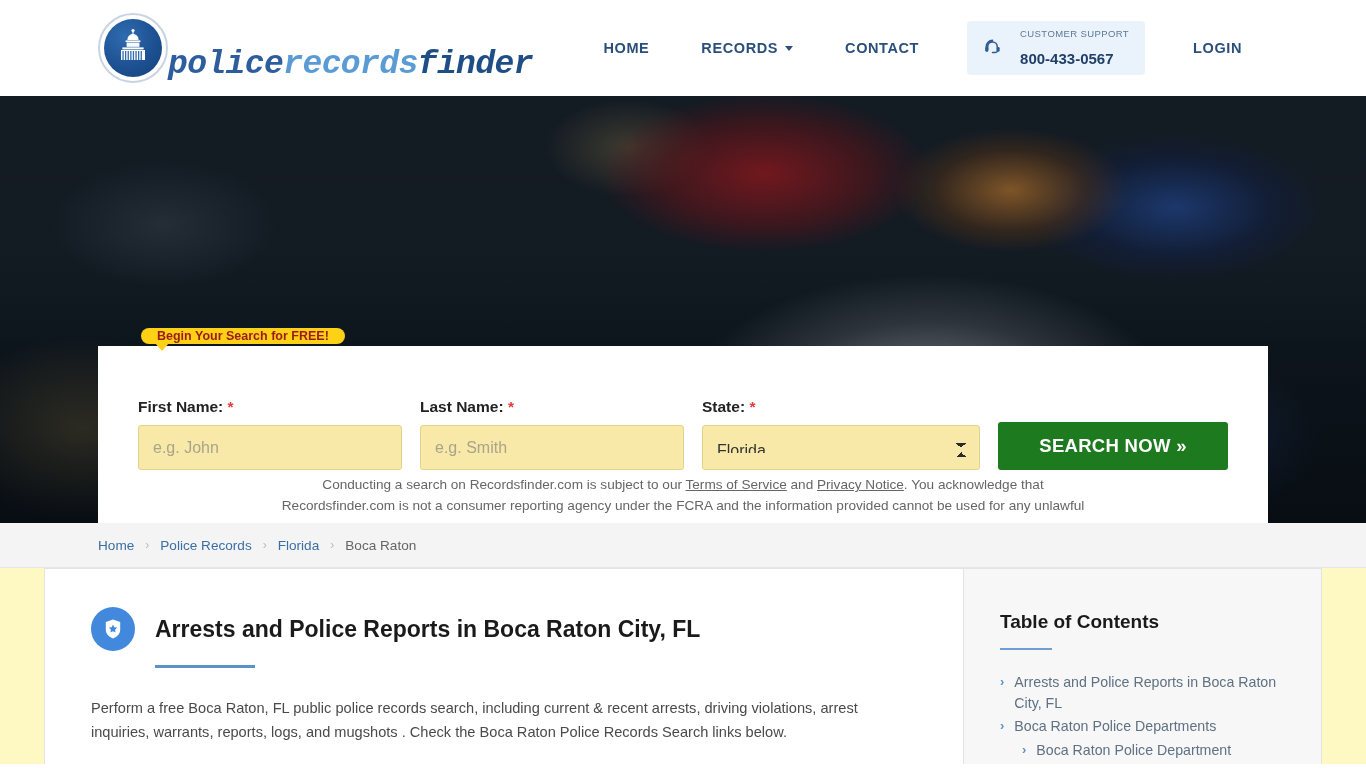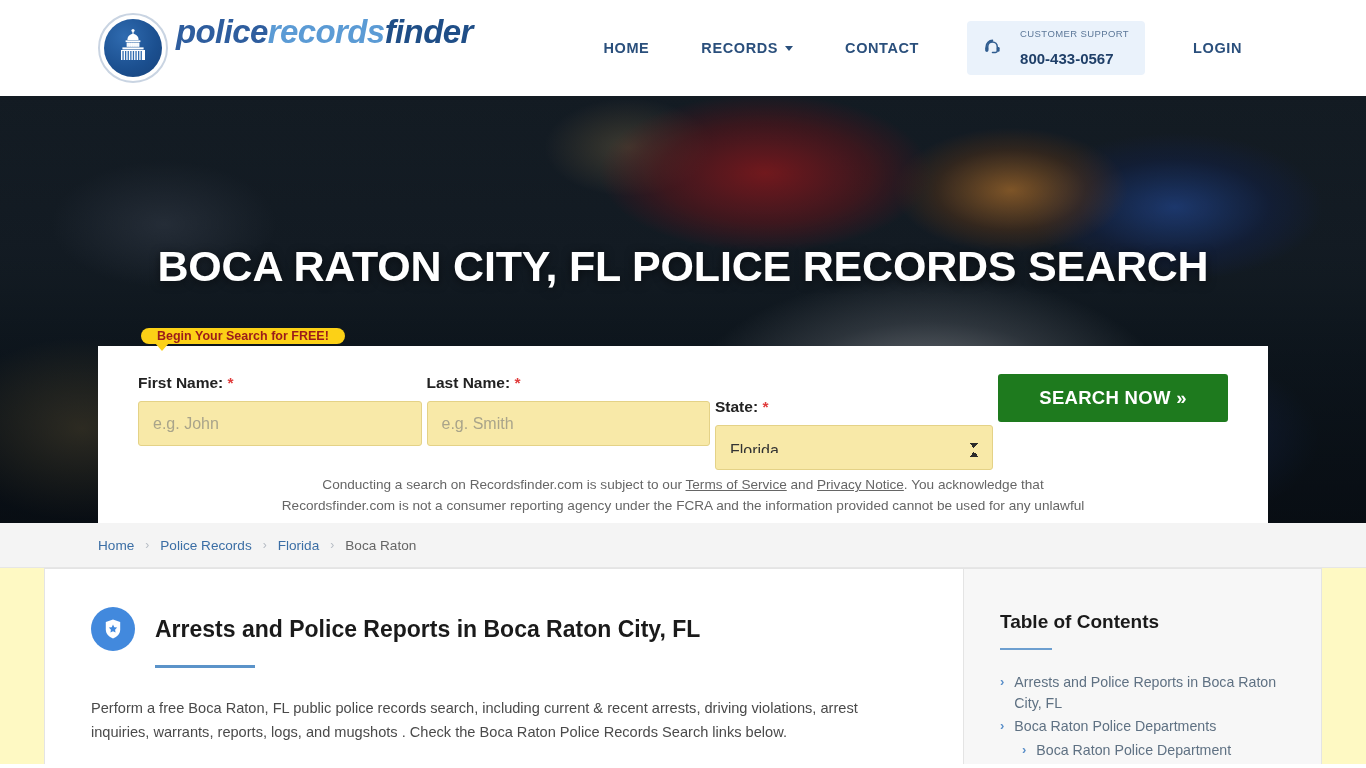--- a/index.html
+++ b/index.html
@@ -15,21 +15,21 @@
   
   .site-header {
     height: 96px;
     background: #ffffff;
     display: flex;
     align-items: center;
     padding: 0 98px;
     position: relative;
     z-index: 5;
   }
-  .brand { display: flex; align-items: flex-start; gap: 8px; }
+  .brand { display: flex; align-items: flex-end; gap: 0; font-family: Liberation Mono, monospace; }
   .brand-seal {
     width: 70px; height: 70px; border-radius: 50%;
     background: #ffffff;
     border: 2px solid #c9d4e2;
     display: flex; align-items: center; justify-content: center;
     flex: none;
   }
   .brand-seal .inner {
     width: 58px; height: 58px; border-radius: 50%;
     background: radial-gradient(circle at 35% 30%, #2f6bb0 0%, #1b4f8f 60%, #17427a 100%);
@@ -168,22 +168,22 @@
     position: absolute;
     left: 14px;
     bottom: -7px;
     width: 0; height: 0;
     border-left: 7px solid transparent;
     border-right: 7px solid transparent;
     border-top: 8px solid #fcd116;
   }
   .form-row {
     display: flex;
-    align-items: flex-start;
-    gap: 5px;
+    align-items: flex-end;
+    gap: 18px;
   }
   .field { flex: 1 1 0; min-width: 0; }
   .field.state { flex: 0 0 278px; margin-top: 24px; }
   .field-label {
     font-size: 15.5px;
     font-weight: 700;
     color: #222;
     margin-bottom: 9px;
     display: block;
   }
@@ -409,21 +409,20 @@
 
     <a class="nav-link" href="#">
         <span>LOGIN</span>
       </a>
   </nav>
 </header>
 
 <section class="hero">
   <div class="hero-bg"></div>
   <div class="hero-dim"></div>
-  <h1 class="hero-title">BOCA RATON CITY, FL POLICE RECORDS SEARCH</h1>
 
   <div class="search-panel">
     <div class="free-badge">Begin Your Search for FREE!</div>
 
     <div class="form-row">
       <div class="field">
         <label class="field-label">
           <span>First Name:</span>
           <span class="req">*</span>
         </label>

